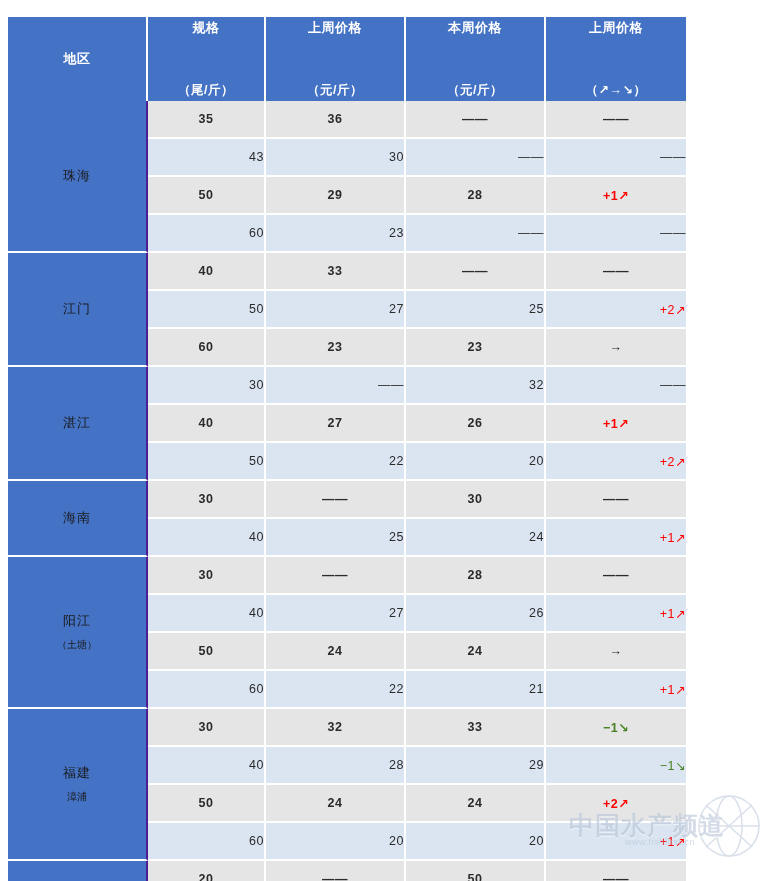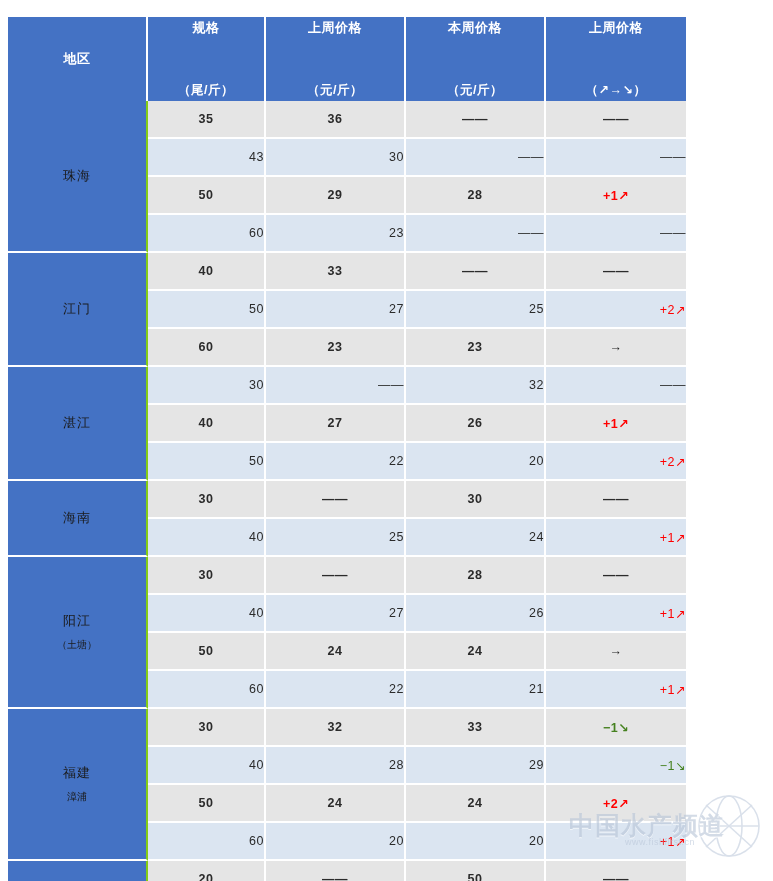--- a/index.html
+++ b/index.html
@@ -44,21 +44,21 @@
 
   
   td.region-cell {
     background: #4472c4;
     color: #1a1a1a;
     font-size: 13px;
     font-weight: normal;
     text-align: center;
     vertical-align: middle;
     border-bottom: 2px solid #ffffff;
-    border-right: 2px solid #84cc16;
+    border-right: 2px solid #4c1d95;
     padding: 0;
     line-height: 2.0;
     letter-spacing: 1px;
   }
   .region-sub {
     display: block;
     font-size: 10px;
     letter-spacing: 0px;
     line-height: 2.2;
   }

